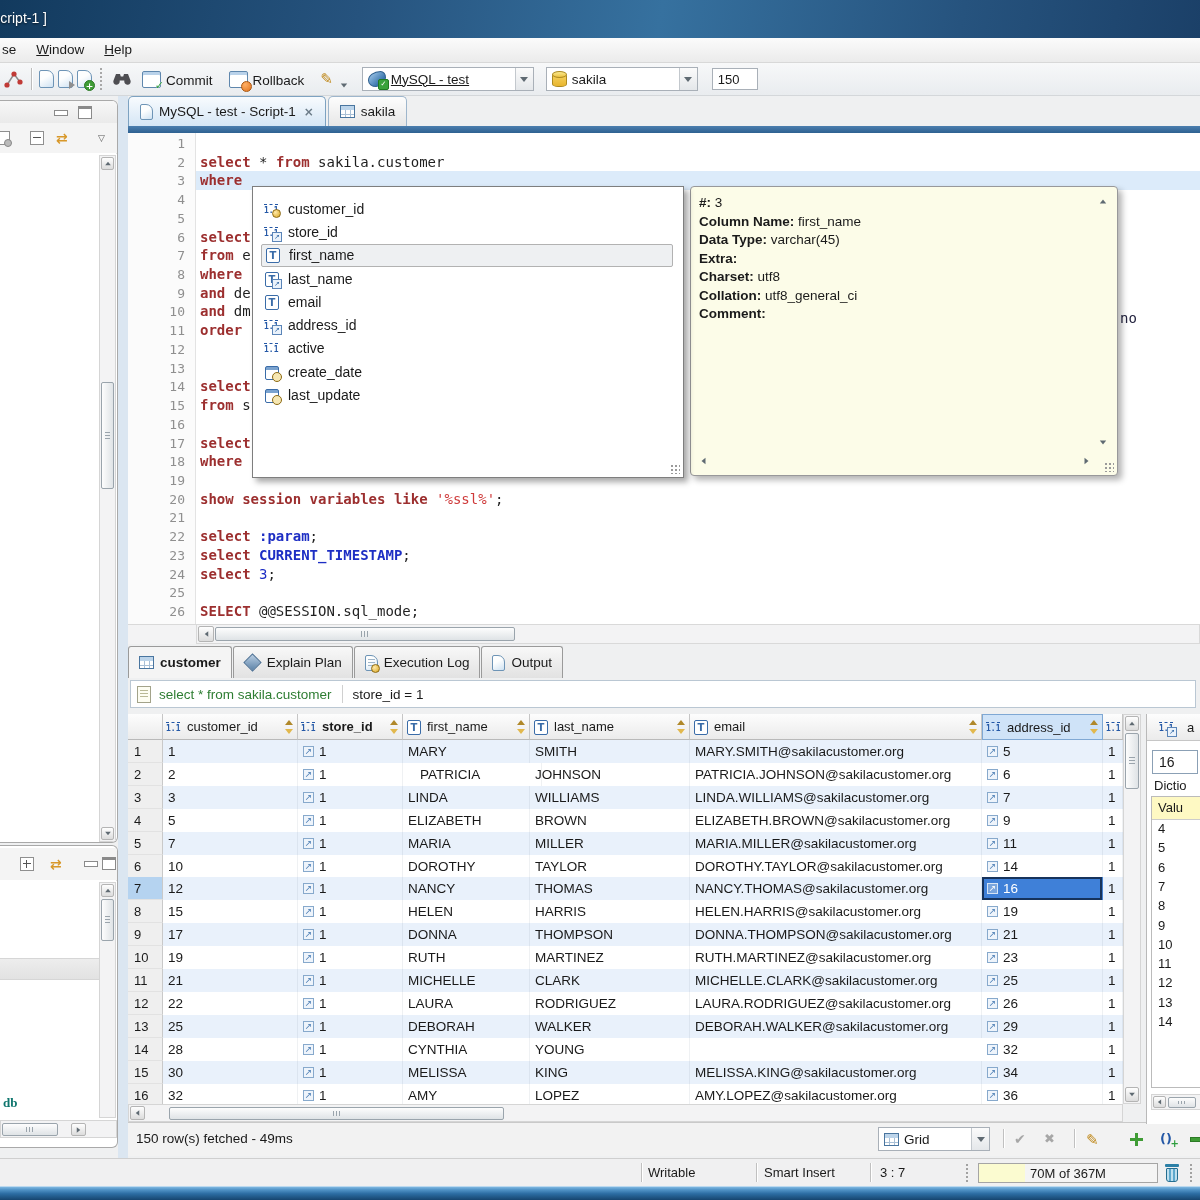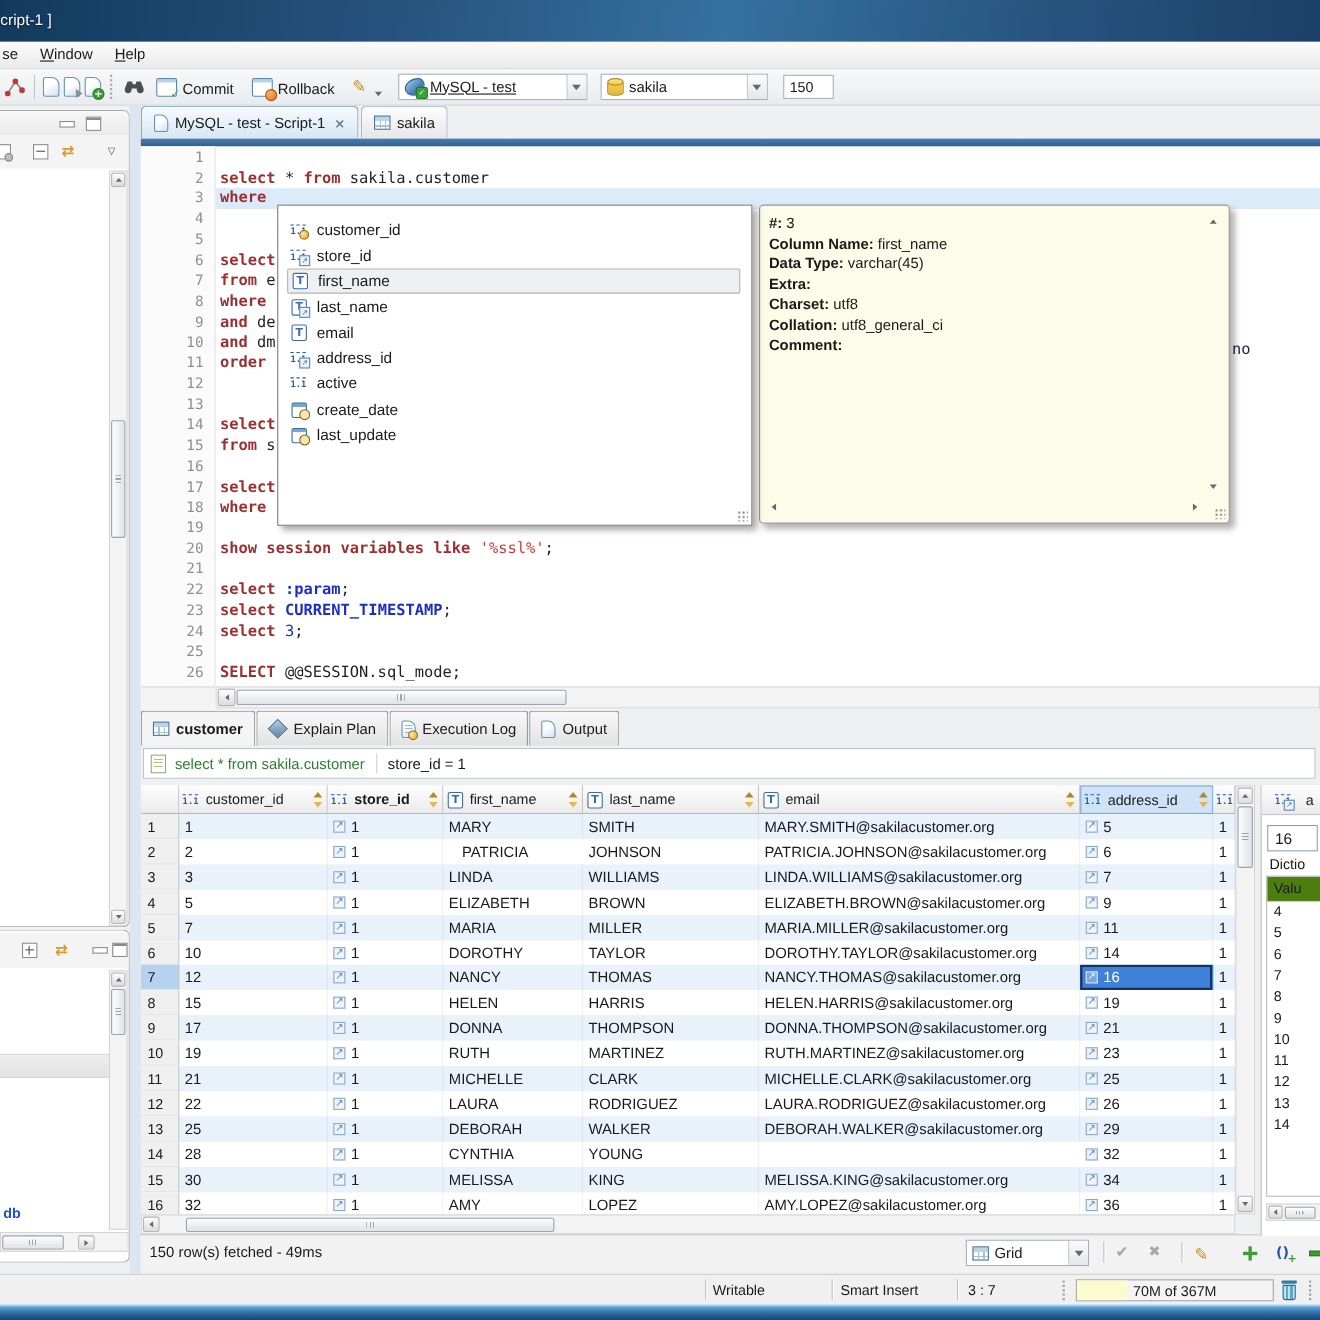--- a/index.html
+++ b/index.html
@@ -94,21 +94,21 @@
     background:linear-gradient(#fefefe,#dcdcdc);border:1px solid #b4b4b4;border-radius:2px;box-sizing:border-box;}
   .sthumb{position:absolute;background:linear-gradient(90deg,#fdfdfd,#dfe3e6);border:1px solid #9aa4ac;
     border-radius:2px;box-sizing:border-box;}
   .sthumb.v::after{content:"";position:absolute;left:3px;right:3px;top:50%;margin-top:-4px;height:7px;
     background:repeating-linear-gradient(#9aa4ac 0 1px,transparent 1px 3px);}
   .sthumb.h{background:linear-gradient(#fdfdfd,#dfe3e6);}
   .sthumb.h::after{content:"";position:absolute;top:3px;bottom:3px;left:50%;margin-left:-4px;width:7px;
     background:repeating-linear-gradient(90deg,#9aa4ac 0 1px,transparent 1px 3px);}
   .pb-band{position:absolute;left:0;width:99px;height:20px;background:linear-gradient(#ededed,#e2e2e2);
     border-top:1px solid #d6d6d6;border-bottom:1px solid #d6d6d6;}
-  .db-label{position:absolute;font-size:13px;font-weight:bold;color:#1d4ed8;}
+  .db-label{position:absolute;font-size:13px;font-weight:bold;color:#0f766e;font-family:Liberation Serif, serif;}
   .sash-v{position:absolute;left:118px;top:96px;width:10px;height:1062px;background:#dbe6f1;}
 
   
   .editor{position:absolute;left:128px;top:126px;width:1072px;height:518px;background:#fff;}
   .e-strip{position:absolute;left:0;top:0;width:1072px;height:7px;background:linear-gradient(#4b7eae,#2e6191);}
   .e-gutter{position:absolute;left:0;top:7px;width:68px;height:491px;background:#fbfbfb;
     border-right:1px solid #e3e3e3;overflow:hidden;box-sizing:border-box;}
   .e-code{position:absolute;left:68px;top:7px;width:1004px;height:491px;overflow:hidden;}
   .gut-line{position:absolute;left:0;right:10px;height:19px;line-height:19px;text-align:right;
     font-size:13px;color:#8f8f8f;font-family:"DejaVu Sans Mono",monospace;}
@@ -212,21 +212,21 @@
 
   
   .valuepanel{position:absolute;left:1146px;top:714px;width:54px;height:410px;background:#fff;
     border-left:1px solid #b9b9b9;box-sizing:border-box;}
   .vp-head{position:absolute;left:0;top:0;right:0;height:26px;background:linear-gradient(#fdfdfd,#ebebeb);
     border-bottom:1px solid #c6c6c6;}
   .vp-input{position:absolute;left:5px;top:36px;width:46px;height:24px;border:1px solid #8ba0b5;background:#fff;
     font-size:14px;line-height:22px;padding-left:6px;box-sizing:border-box;}
   .vp-dict-label{position:absolute;left:7px;top:64px;font-size:13px;white-space:nowrap;}
   .vp-table{position:absolute;left:4px;top:82px;width:50px;height:292px;border:1px solid #bbb;box-sizing:border-box;overflow:hidden;}
-  .vp-th{height:22px;background:#4d7c0f;border-bottom:1px solid #ccc;font-size:13px;line-height:22px;padding-left:6px;}
+  .vp-th{height:22px;background:#fef9c3;border-bottom:1px solid #ccc;font-size:13px;line-height:22px;padding-left:6px;}
   .vp-rows{position:absolute;left:0;top:22px;right:0;bottom:0;}
   .vp-row{position:absolute;left:0;right:0;height:19.3px;line-height:19.3px;padding-left:6px;font-size:13px;}
 
   
   .statusbar{position:absolute;left:0;top:1158px;width:1200px;height:28px;background:#f0f0f1;
     border-top:1px solid #cfcfcf;box-sizing:border-box;font-size:13px;}
   .sb-sep{position:absolute;top:4px;width:1px;height:19px;background:#c0c0c0;box-shadow:1px 0 0 #fff;}
   .sb-item{position:absolute;top:6px;white-space:nowrap;}
   .sb-grip{position:absolute;top:5px;width:2px;height:18px;border-left:2px dotted #a2a2a2;}
   .heap-box{position:absolute;left:978px;top:4px;width:180px;height:20px;border:1px solid #a5a5a5;background:#f4f4f4;box-sizing:border-box;}

